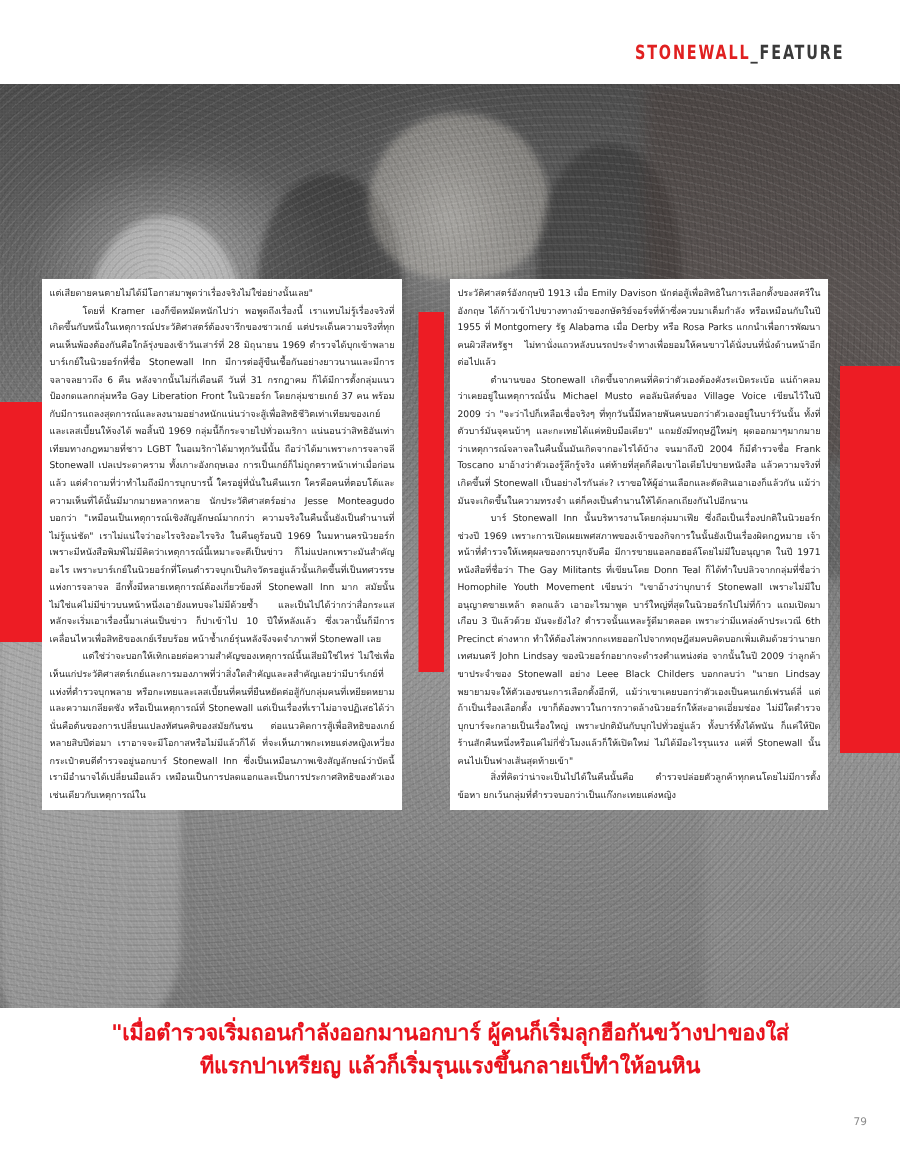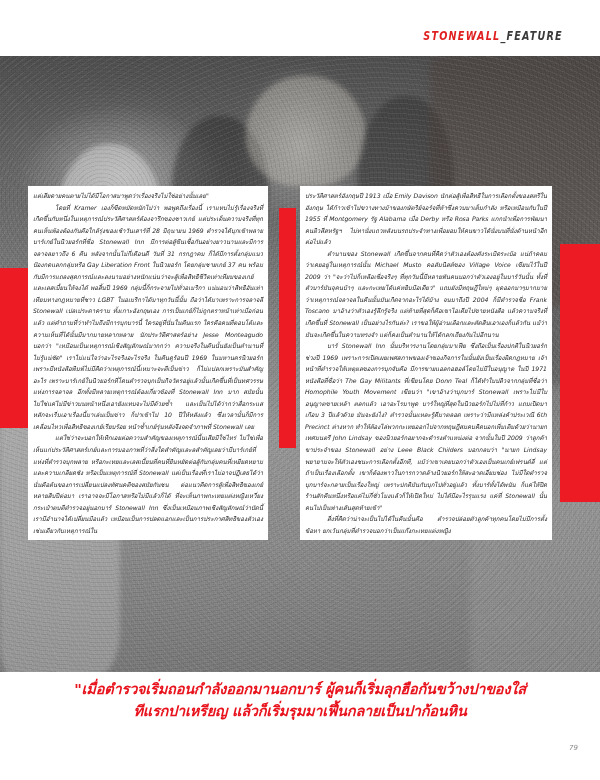--- a/index.html
+++ b/index.html
@@ -14,21 +14,20 @@
     font-family: "DejaVu Sans", "Liberation Sans", sans-serif;
     position: relative;
   }
 
   .page {
     position: relative;
     width: 600px;
     height: 780px;
     background: #ffffff;
     overflow: hidden;
-    font-style: italic;
   }
 
   
   .masthead {
     position: absolute;
     top: 28px;
     right: 22px;
     display: flex;
     align-items: baseline;
     letter-spacing: 1.5px;
@@ -206,18 +205,18 @@
 
   <div class="col col-right">
     <p>ประวัติศาสตร์อังกฤษปี 1913 เมื่อ Emily Davison นักต่อสู้เพื่อสิทธิในการเลือกตั้งของสตรีในอังกฤษ ได้ก้าวเข้าไปขวางทางม้าของกษัตริย์จอร์จที่ห้าซึ่งควบมาเต็มกำลัง หรือเหมือนกับในปี 1955 ที่ Montgomery รัฐ Alabama เมื่อ Derby หรือ Rosa Parks แกกนำเพื่อการพัฒนาคนผิวสีสหรัฐฯ ไม่ทานั่งแถวหลังบนรถประจำทางเพื่อยอมให้คนขาวได้นั่งบนที่นั่งด้านหน้าอีกต่อไปแล้ว</p>
     <p class="indent">ตำนานของ Stonewall เกิดขึ้นจากคนที่คิดว่าตัวเองต้องคังระเบิดระเบ้อ แน่ถ้าคลมว่าเคยอยู่ในเหตุการณ์นั้น Michael Musto คอลัมนิสต์ของ Village Voice เขียนไว้ในปี 2009 ว่า "จะว่าไปก็เหลือเชื่อจริงๆ ที่ทุกวันนี้มีหลายพันคนบอกว่าตัวเองอยู่ในบาร์วันนั้น ทั้งที่ตัวบาร์มันจุคนบ้าๆ และกะเทยได้แค่หยิบมือเดียว" แถมยังมีทฤษฎีใหม่ๆ ผุดออกมาๆมากมายว่าเหตุการณ์จลาจลในคืนนั้นมันเกิดจากอะไรได้บ้าง จนมาถึงปี 2004 ก็มีตำรวจชื่อ Frank Toscano มาอ้างว่าตัวเองรู้ลึกรู้จริง แต่ท้ายที่สุดก็คือเขาไอเดียไปขายหนังสือ แล้วความจริงที่เกิดขึ้นที่ Stonewall เป็นอย่างไรกันล่ะ? เราขอให้ผู้อ่านเลือกและตัดสินเอาเองก็แล้วกัน แม้ว่ามันจะเกิดขึ้นในความทรงจำ แต่ก็คงเป็นตำนานให้ได้กลกเถียงกันไปอีกนาน</p>
     <p class="indent">บาร์ Stonewall Inn นั้นบริหารงานโดยกลุ่มมาเฟีย ซึ่งถือเป็นเรื่องปกติในนิวยอร์ก ช่วงปี 1969 เพราะการเปิดเผยเพศสภาพของเจ้าของกิจการในนั้นยังเป็นเรื่องผิดกฎหมาย เจ้าหน้าที่ตำรวจให้เหตุผลของการบุกจับคือ มีการขายแอลกอฮอล์โดยไม่มีใบอนุญาต ในปี 1971 หนังสือที่ชื่อว่า The Gay Militants ที่เขียนโดย Donn Teal ก็ได้ทำใบปลิวจากกลุ่มที่ชื่อว่า Homophile Youth Movement เขียนว่า "เขาอ้างว่าบุกบาร์ Stonewall เพราะไม่มีใบอนุญาตขายเหล้า ตลกแล้ว เอาอะไรมาพูด บาร์ใหญ่ที่สุดในนิวยอร์กไปไม่ที่ก้าว แถมเปิดมาเกือบ 3 ปีแล้วด้วย มันจะยังไง? ตำรวจนั้นแหละรู้ดีมาตลอด เพราะว่ามีแหล่งค้าประเวณี 6th Precinct ต่างหาก ทำให้ต้องไล่พวกกะเทยออกไปจากทฤษฎีสมคบคิดบอกเพิ่มเติมด้วยว่านายกเทศมนตรี John Lindsay ของนิวยอร์กอยากจะดำรงตำแหน่งต่อ จากนั้นในปี 2009 ว่าลูกค้าขาประจำของ Stonewall อย่าง Leee Black Childers บอกกลบว่า "นายก Lindsay พยายามจะให้ตัวเองชนะการเลือกตั้งอีกที, แม้ว่าเขาเคยบอกว่าตัวเองเป็นคนเกย์เฟรนด์ลี่ แต่ถ้าเป็นเรื่องเลือกตั้ง เขาก็ต้องพาวในการกวาดล้างนิวยอร์กให้สะอาดเอี่ยมช่อง ไม่มีใดตำรวจบุกบาร์จะกลายเป็นเรื่องใหญ่ เพราะปกติมันกับบุกไปทั่วอยู่แล้ว ทั้งบาร์ทั้งได้พนัน ก็แค่ให้ปิดร้านสักคืนหนึ่งหรือแค่ไม่กี่ชั่วโมงแล้วก็ให้เปิดใหม่ ไม่ได้มีอะไรรุนแรง แค่ที่ Stonewall นั้น คนไปเป็นฟางเส้นสุดท้ายเข้า"</p>
     <p class="indent">สิ่งที่คิดว่าน่าจะเป็นไปได้ในคืนนั้นคือ ตำรวจปล่อยตัวลูกค้าทุกคนโดยไม่มีการตั้งข้อหา ยกเว้นกลุ่มที่ตำรวจบอกว่าเป็นแก๊งกะเทยแต่งหญิง</p>
   </div>
 
   <div class="pullquote">
     <div>"เมื่อตำรวจเริ่มถอนกำลังออกมานอกบาร์ ผู้คนก็เริ่มลุกฮือกันขว้างปาของใส่</div>
-    <div>ทีแรกปาเหรียญ แล้วก็เริ่มรุมมาเฟึ้นกลายเป็นปาก้อนหิน</div>
+    <div>ทีแรกปาเหรียญ แล้วก็เริ่มรุนแรงขึ้นกลายเป็ทำให้อนหิน</div>
   </div>
 
   <div class="folio">79</div>
 
 </div>
 
 </body></html>

